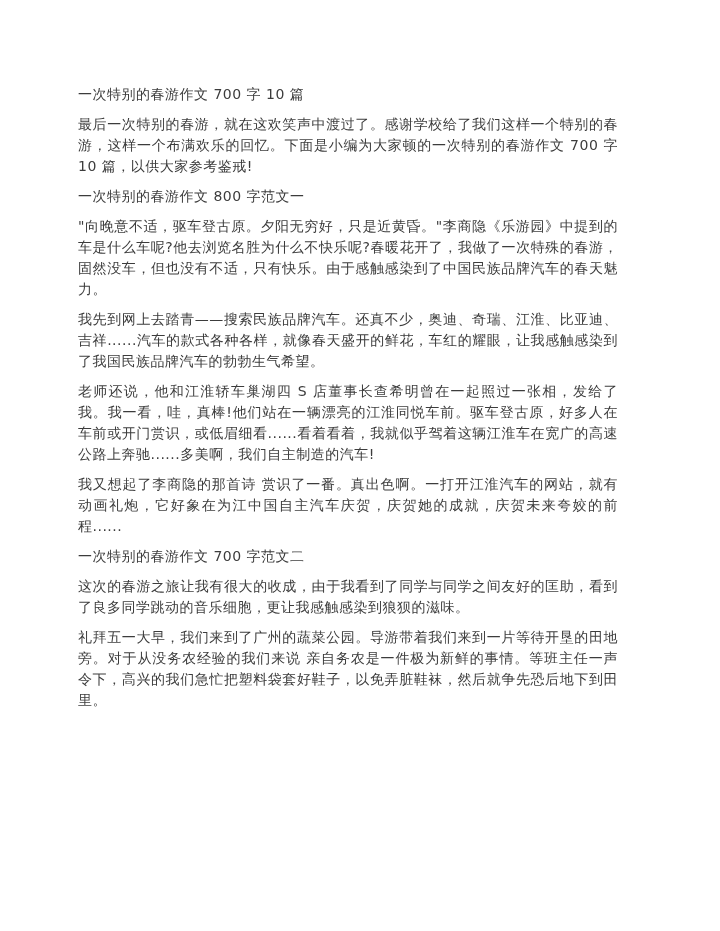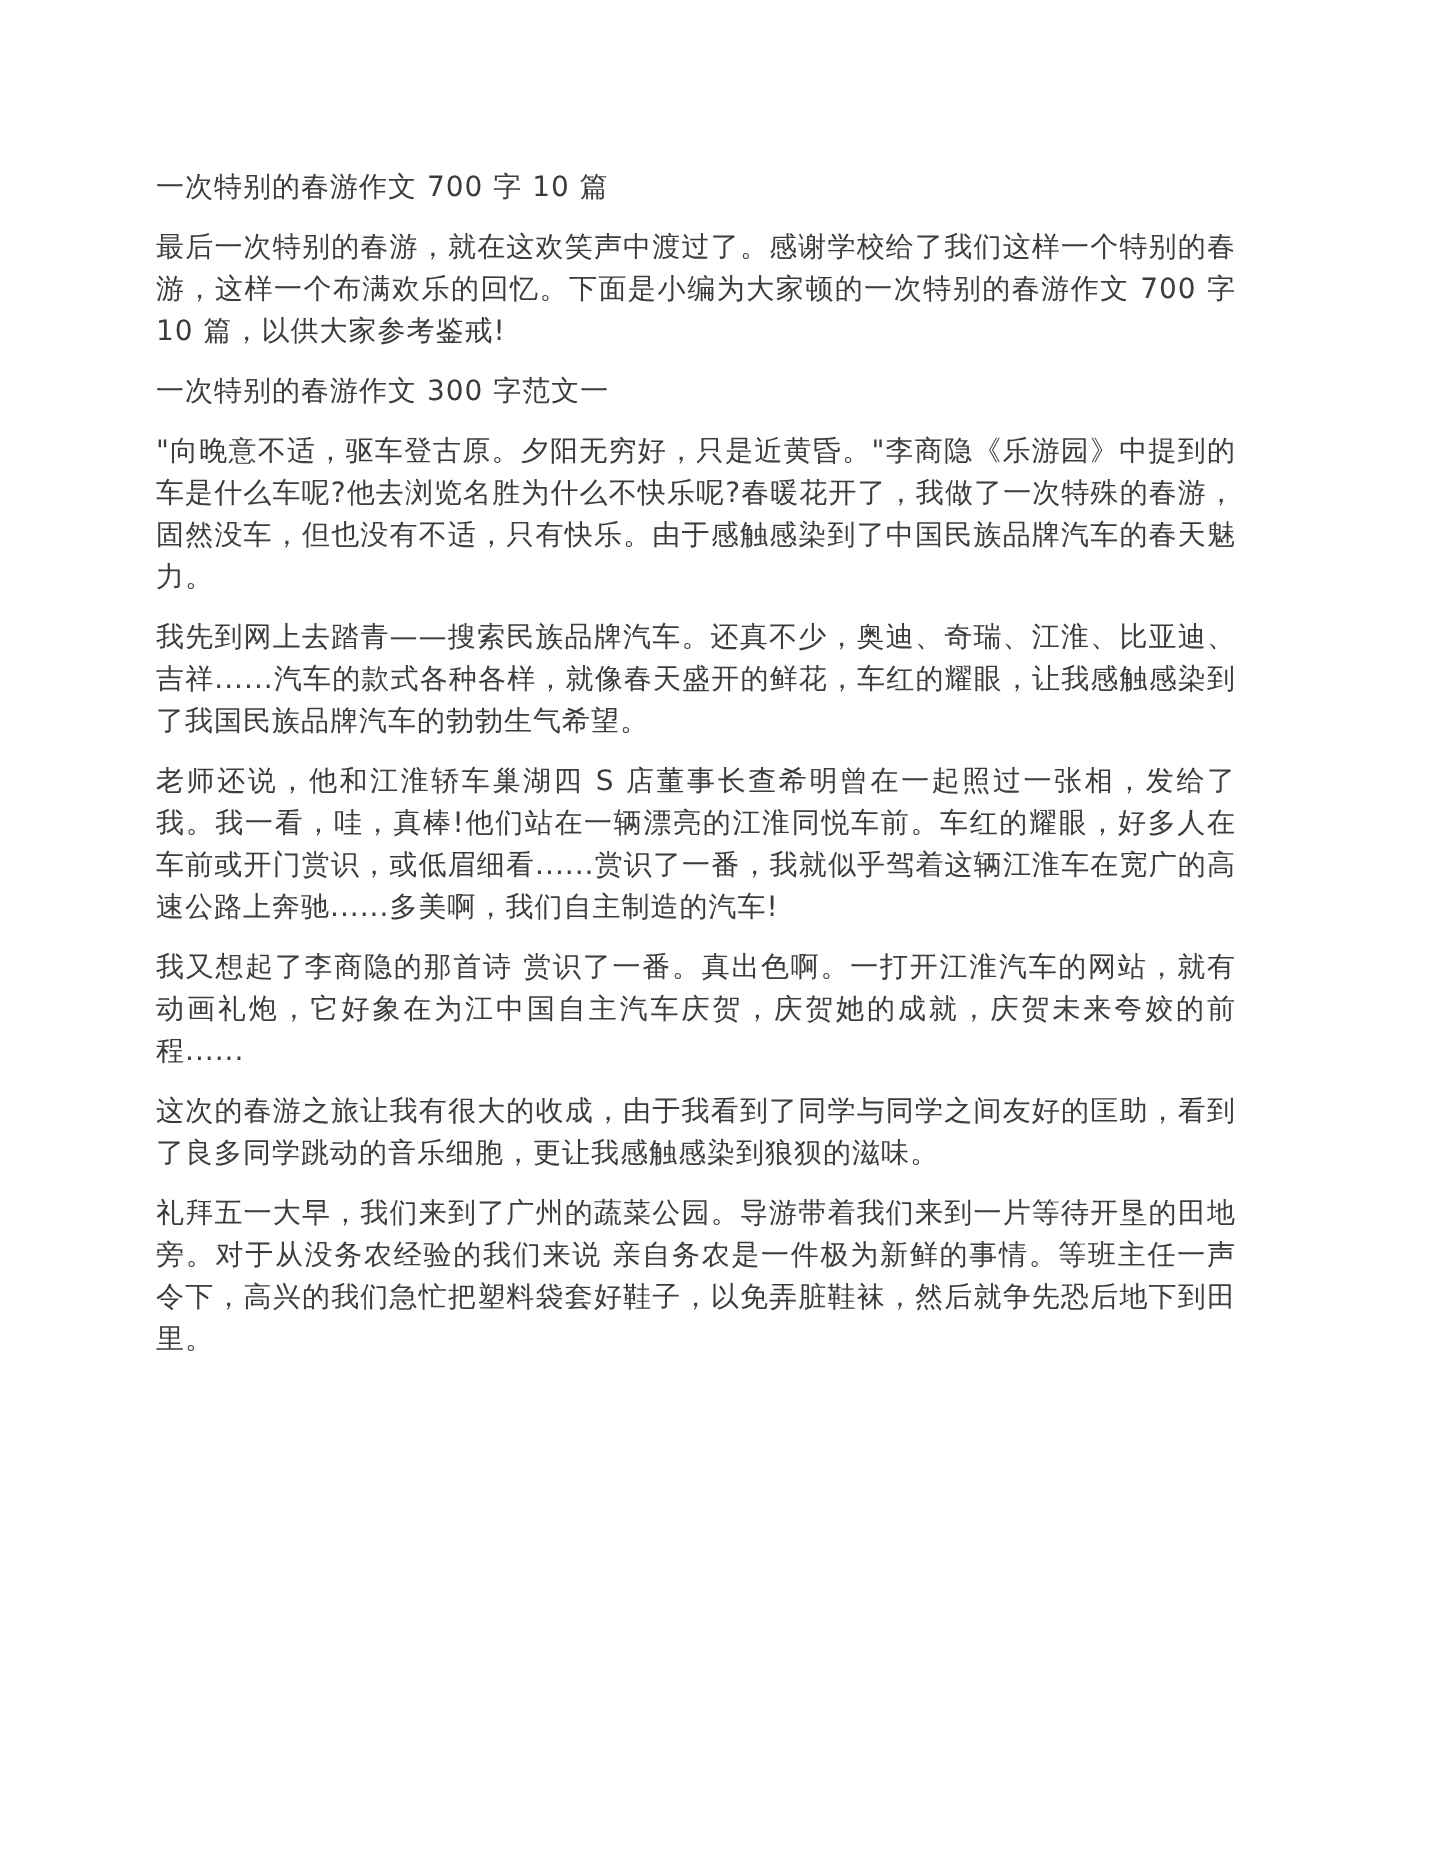--- a/index.html
+++ b/index.html
@@ -36,30 +36,31 @@
 </style>
 </head>
 <body>
 
 <div class="doc-page">
 
   <p class="doc-title">一次特别的春游作文 700 字 10 篇</p>
 
   <p class="doc-para">最后一次特别的春游，就在这欢笑声中渡过了。感谢学校给了我们这样一个特别的春游，这样一个布满欢乐的回忆。下面是小编为大家顿的一次特别的春游作文 700 字 10 篇，以供大家参考鉴戒!</p>
 
-  <p class="doc-heading">一次特别的春游作文 300 字范文一</p>
+  <p class="doc-heading">一次特别的春游作文 800 字范文一</p>
 
   <p class="doc-para">"向晚意不适，驱车登古原。夕阳无穷好，只是近黄昏。"李商隐《乐游园》中提到的车是什么车呢?他去浏览名胜为什么不快乐呢?春暖花开了，我做了一次特殊的春游，固然没车，但也没有不适，只有快乐。由于感触感染到了中国民族品牌汽车的春天魅力。</p>
 
   <p class="doc-para">我先到网上去踏青——搜索民族品牌汽车。还真不少，奥迪、奇瑞、江淮、比亚迪、吉祥......汽车的款式各种各样，就像春天盛开的鲜花，车红的耀眼，让我感触感染到了我国民族品牌汽车的勃勃生气希望。</p>
 
-  <p class="doc-para">老师还说，他和江淮轿车巢湖四 S 店董事长查希明曾在一起照过一张相，发给了我。我一看，哇，真棒!他们站在一辆漂亮的江淮同悦车前。车红的耀眼，好多人在车前或开门赏识，或低眉细看......赏识了一番，我就似乎驾着这辆江淮车在宽广的高速公路上奔驰......多美啊，我们自主制造的汽车!</p>
+  <p class="doc-para">老师还说，他和江淮轿车巢湖四 S 店董事长查希明曾在一起照过一张相，发给了我。我一看，哇，真棒!他们站在一辆漂亮的江淮同悦车前。驱车登古原，好多人在车前或开门赏识，或低眉细看......看着看着，我就似乎驾着这辆江淮车在宽广的高速公路上奔驰......多美啊，我们自主制造的汽车!</p>
 
 
   <p class="doc-para">我又想起了李商隐的那首诗 赏识了一番。真出色啊。一打开江淮汽车的网站，就有动画礼炮，它好象在为江中国自主汽车庆贺，庆贺她的成就，庆贺未来夸姣的前程......</p>
 
 
+  <p class="doc-heading">一次特别的春游作文 700 字范文二</p>
 
   <p class="doc-para">这次的春游之旅让我有很大的收成，由于我看到了同学与同学之间友好的匡助，看到了良多同学跳动的音乐细胞，更让我感触感染到狼狈的滋味。</p>
 
   <p class="doc-para">礼拜五一大早，我们来到了广州的蔬菜公园。导游带着我们来到一片等待开垦的田地旁。对于从没务农经验的我们来说 亲自务农是一件极为新鲜的事情。等班主任一声令下，高兴的我们急忙把塑料袋套好鞋子，以免弄脏鞋袜，然后就争先恐后地下到田里。</p>
 
 </div>
 
 </body></html>

